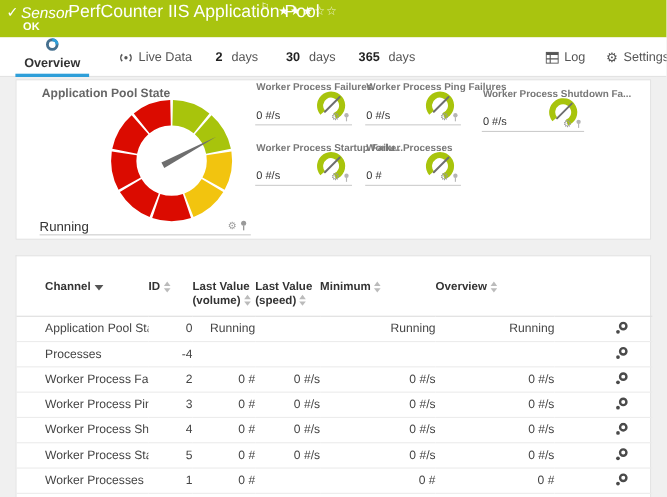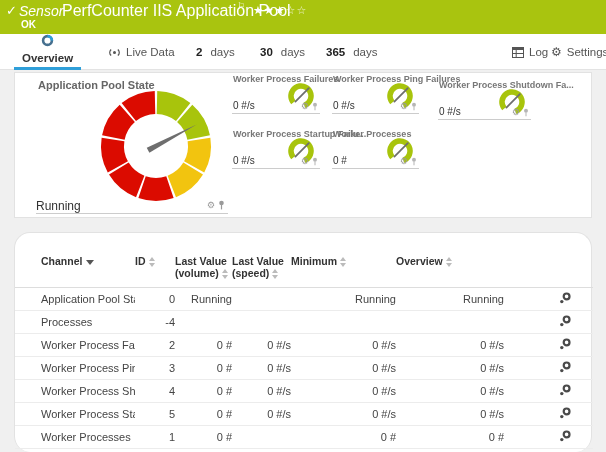--- a/index.html
+++ b/index.html
@@ -23,21 +23,21 @@
   .tab{position:absolute;top:0;height:36px;display:flex;align-items:center;gap:5px;
        font-size:11.5px;color:#555;cursor:pointer;box-sizing:border-box;white-space:nowrap;}
   .tab .num{font-weight:bold;color:#222;margin-right:3px;}
   .tab.active{border-bottom:3px solid #2f9fd9;color:#333;font-weight:bold;padding:0 8px;}
   #tab-overview{left:14px;flex-direction:column;}
   #tab-livedata{left:108px;text-align:right;}
   #tab-2days{left:196px;}
   #tab-30days{left:260px;align-items:center;}
   #tab-365days{left:326px;}
   #tab-historic{left:396px;}
-  #tab-log{left:512px;}
+  #tab-log{left:496px;}
   #tab-settings{left:551px;}
   .gearglyph{font-size:12px;color:#555;line-height:1;}
 
   
   .content{position:absolute;left:0;top:70px;width:606px;height:382px;background:#f0f0f0;}
   .panel{position:absolute;background:#fff;border:1px solid #e2e2e2;box-sizing:border-box;}
 
   
   .gauges-panel{left:14px;top:2px;width:578px;height:146px;}
   .main-title{position:absolute;left:23px;top:6px;font-size:11px;font-weight:bold;color:#666;}
@@ -53,21 +53,21 @@
   #mini-1{left:317px;top:1px;width:87px;}
   #mini-2{left:423px;top:7px;width:93px;}
   #mini-3{left:217px;top:56px;}
   #mini-4{left:317px;top:56px;width:87px;}
   .mini-title{position:absolute;left:1px;top:0;font-size:9px;font-weight:bold;color:#777;white-space:nowrap;}
   .mini-gauge{position:absolute;top:7px;right:4px;width:30px;height:30px;}
   .mini-value{position:absolute;left:1px;bottom:2px;font-size:10px;color:#333;}
   .mini-icons{right:2px;bottom:2px;}
 
   
-  .table-panel{left:14px;top:162px;width:578px;height:220px;border-bottom:none;border-radius:16px;}
+  .table-panel{left:14px;top:162px;width:578px;height:220px;border-bottom:none;}
   table{width:100%;border-collapse:collapse;table-layout:fixed;margin-top:10px;}
   th{font-size:10.5px;font-weight:bold;color:#333;text-align:left;vertical-align:top;
      padding:12px 0 8px 0;line-height:12px;}
   th.ch,td.ch{text-align:left;padding-left:26px;}
   thead th{border-bottom:1px solid #ddd;}
   td{font-size:11px;color:#444;text-align:right;height:22px;padding:0;border-bottom:1px solid #ececec;white-space:nowrap;overflow:hidden;}
   td.tool{text-align:right;padding-right:22px;}
   .sort{display:inline-block;width:7px;height:10px;margin-left:3px;position:relative;vertical-align:middle;}
   .sort::before{content:"";position:absolute;left:0;top:0;border:3.5px solid transparent;border-bottom:4px solid #bbb;border-top:none;}
   .sort::after{content:"";position:absolute;left:0;bottom:0;border:3.5px solid transparent;border-top:4px solid #bbb;border-bottom:none;}

